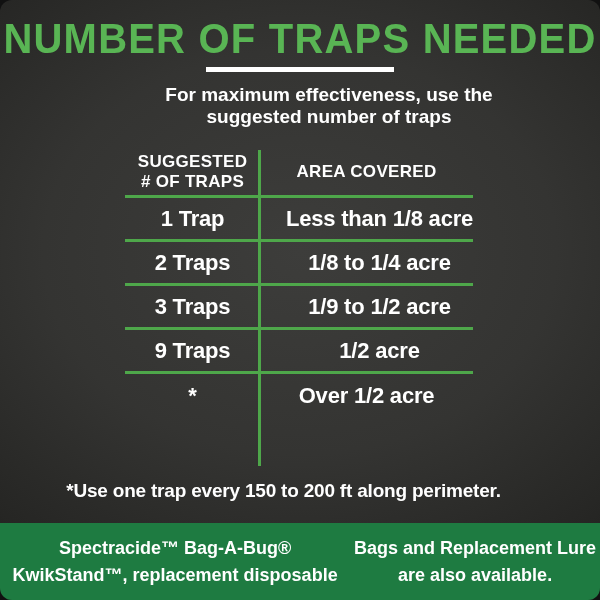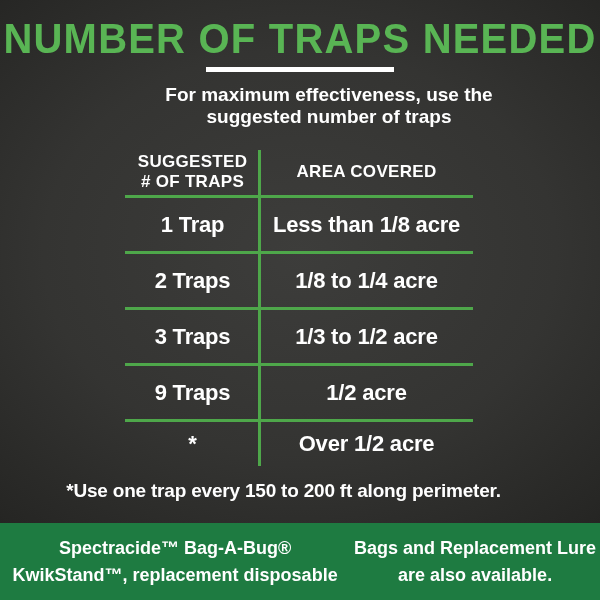--- a/index.html
+++ b/index.html
@@ -1,19 +1,20 @@
 <!DOCTYPE html>
 <html><head>
 <meta charset="utf-8">
 <style>
   html,body{margin:0;padding:0;background:#111;}
   .canvas{
     position:relative;width:600px;height:600px;overflow:hidden;
     font-family:"Liberation Sans", sans-serif;
     background:radial-gradient(ellipse 95% 75% at 50% 42%, #3d3d3b 0%, #343432 45%, #262624 78%, #1a1a18 100%);
+    border-radius:12px;
   }
   .title{
     position:absolute;top:16px;left:0;width:600px;text-align:center;
     font-size:40px;font-weight:bold;letter-spacing:1.2px;
     transform:scaleY(1.04);
   }
   .divider{
     position:absolute;top:67px;left:50%;transform:translateX(-50%);
     width:188px;height:5px;background:#ffffff;
   }
@@ -22,21 +23,21 @@
     color:#ffffff;font-size:19px;font-weight:bold;line-height:1.18;margin-left:29px;
   }
   .traps-table{
     position:absolute;left:125px;top:148px;width:348px;
   }
   .t-row{
     display:grid;grid-template-columns:135px 213px;box-sizing:border-box;
   }
   .t-row.bordered{border-bottom:3px solid #4ea74a;}
   .t-head{height:50px;}
-  .t-data{height:56px;}
+  .t-data{height:44px;gap:13px;}
   .t-last{height:44px;}
   .cell{
     display:flex;align-items:center;justify-content:center;
     color:#ffffff;font-weight:bold;text-align:center;
   }
   .head-cell{font-size:17px;line-height:1.12;letter-spacing:0.3px;}
   .data-cell{font-size:22px;letter-spacing:-0.2px;}
   .v-line{
     position:absolute;left:133px;top:2px;width:3px;height:316px;background:#4ea74a;
   }
@@ -81,21 +82,21 @@
       <div class="cell data-cell">Less than 1/8 acre</div>
     </div>
 
     <div class="t-row t-data bordered">
       <div class="cell data-cell">2 Traps</div>
       <div class="cell data-cell">1/8 to 1/4 acre</div>
     </div>
 
     <div class="t-row t-data bordered">
       <div class="cell data-cell">3 Traps</div>
-      <div class="cell data-cell">1/3 to 1/2 acre</div>
+      <div class="cell data-cell">1/9 to 1/2 acre</div>
     </div>
 
     <div class="t-row t-data bordered">
       <div class="cell data-cell">9 Traps</div>
       <div class="cell data-cell">1/2 acre</div>
     </div>
 
     <div class="t-row t-last">
       <div class="cell data-cell">*</div>
       <div class="cell data-cell">Over 1/2 acre</div>

